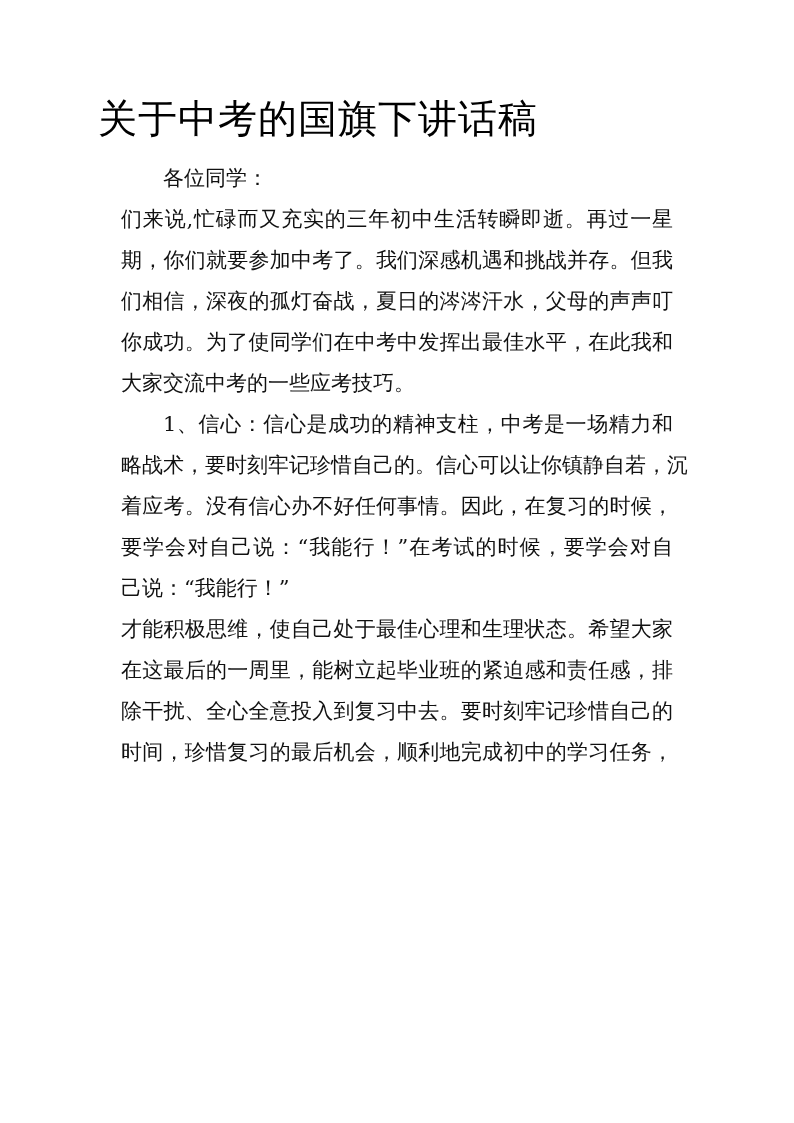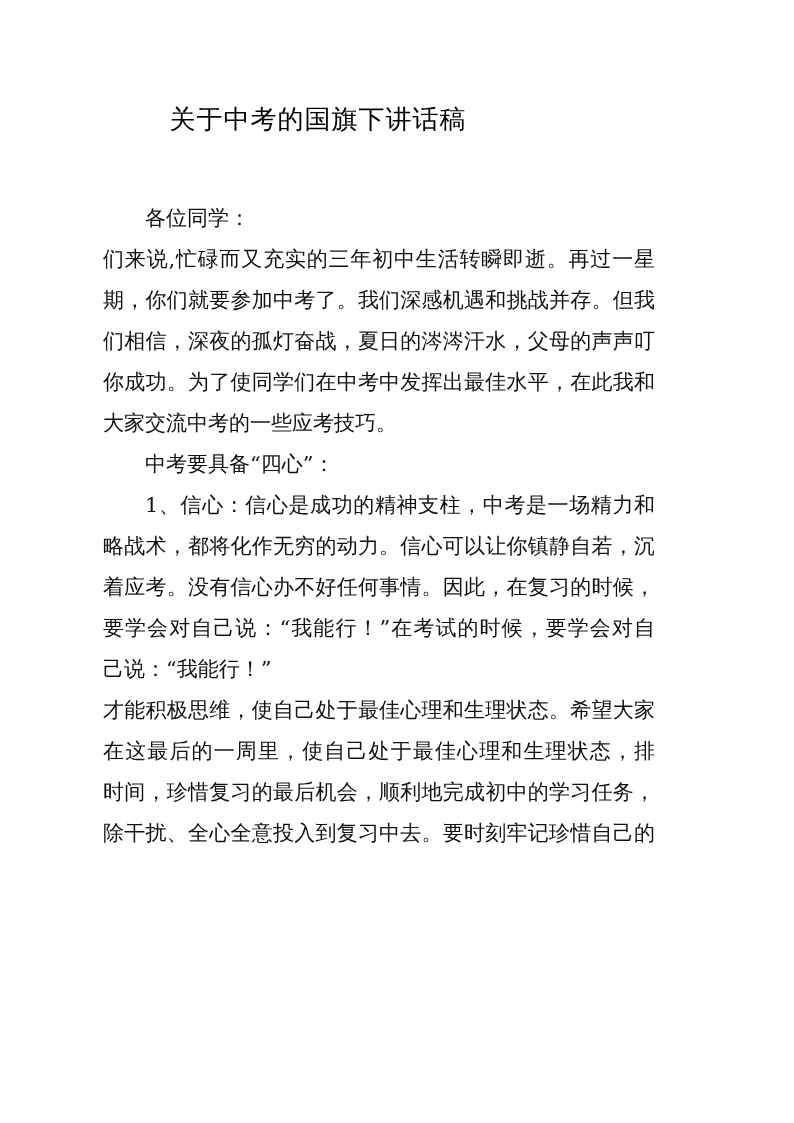--- a/index.html
+++ b/index.html
@@ -1,40 +1,39 @@
 <!DOCTYPE html>
 <html><head>
 <meta charset="utf-8">
 <style>
   html, body { margin: 0; padding: 0; background: #ffffff; }
   body { width: 794px; height: 1123px; position: relative; overflow: hidden;
          font-family: "DejaVu Serif", "Liberation Serif", serif; color: #111; }
   .title { position: absolute; top: 96px; left: 0; width: 636px; text-align: center;
-           font-size: 26px; line-height: 46px; letter-spacing: 1px; color: #000; }
-  .body { position: absolute; top: 158px; left: 103px; width: 552px; margin-top: 40px; }
+           font-size: 39px; line-height: 46px; letter-spacing: 1px; color: #000; }
+  .body { position: absolute; top: 158px; left: 121px; width: 552px; }
   .line { height: 41px; line-height: 41px; font-size: 21px; white-space: nowrap;
           text-align: justify; text-align-last: justify; display: block; }
   .line.last { text-align-last: left; }
   .line.indent { padding-left: 42px; }
 </style>
 </head>
 <body>
 
 <div class="title">关于中考的国旗下讲话稿</div>
 
 <div class="body" id="body">
     <div class="line indent last">各位同学：</div>
     <div class="line">们来说,忙碌而又充实的三年初中生活转瞬即逝。再过一星</div>
     <div class="line">期，你们就要参加中考了。我们深感机遇和挑战并存。但我</div>
     <div class="line">们相信，深夜的孤灯奋战，夏日的涔涔汗水，父母的声声叮</div>
     <div class="line">你成功。为了使同学们在中考中发挥出最佳水平，在此我和</div>
     <div class="line last">大家交流中考的一些应考技巧。</div>
-    <div class="line indent last">中考要具备“四心”：</div>
     <div class="line indent">1、信心：信心是成功的精神支柱，中考是一场精力和</div>
-    <div class="line">略战术，都将化作无穷的动力。信心可以让你镇静自若，沉</div>
+    <div class="line">略战术，要时刻牢记珍惜自己的。信心可以让你镇静自若，沉</div>
     <div class="line">着应考。没有信心办不好任何事情。因此，在复习的时候，</div>
     <div class="line">要学会对自己说：“我能行！”在考试的时候，要学会对自</div>
     <div class="line last">己说：“我能行！”</div>
     <div class="line">才能积极思维，使自己处于最佳心理和生理状态。希望大家</div>
-    <div class="line">在这最后的一周里，使自己处于最佳心理和生理状态，排</div>
+    <div class="line">在这最后的一周里，能树立起毕业班的紧迫感和责任感，排</div>
+    <div class="line">除干扰、全心全意投入到复习中去。要时刻牢记珍惜自己的</div>
     <div class="line">时间，珍惜复习的最后机会，顺利地完成初中的学习任务，</div>
-    <div class="line">除干扰、全心全意投入到复习中去。要时刻牢记珍惜自己的</div>
   </div>
 
 </body></html>

